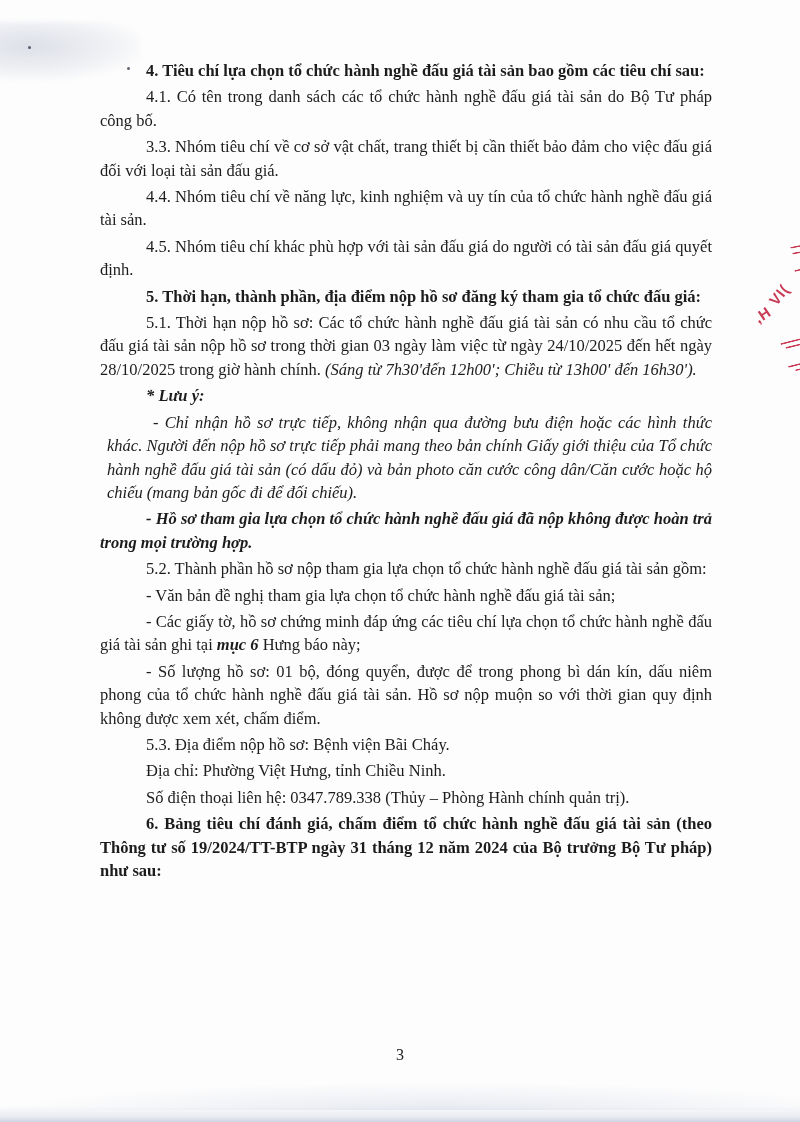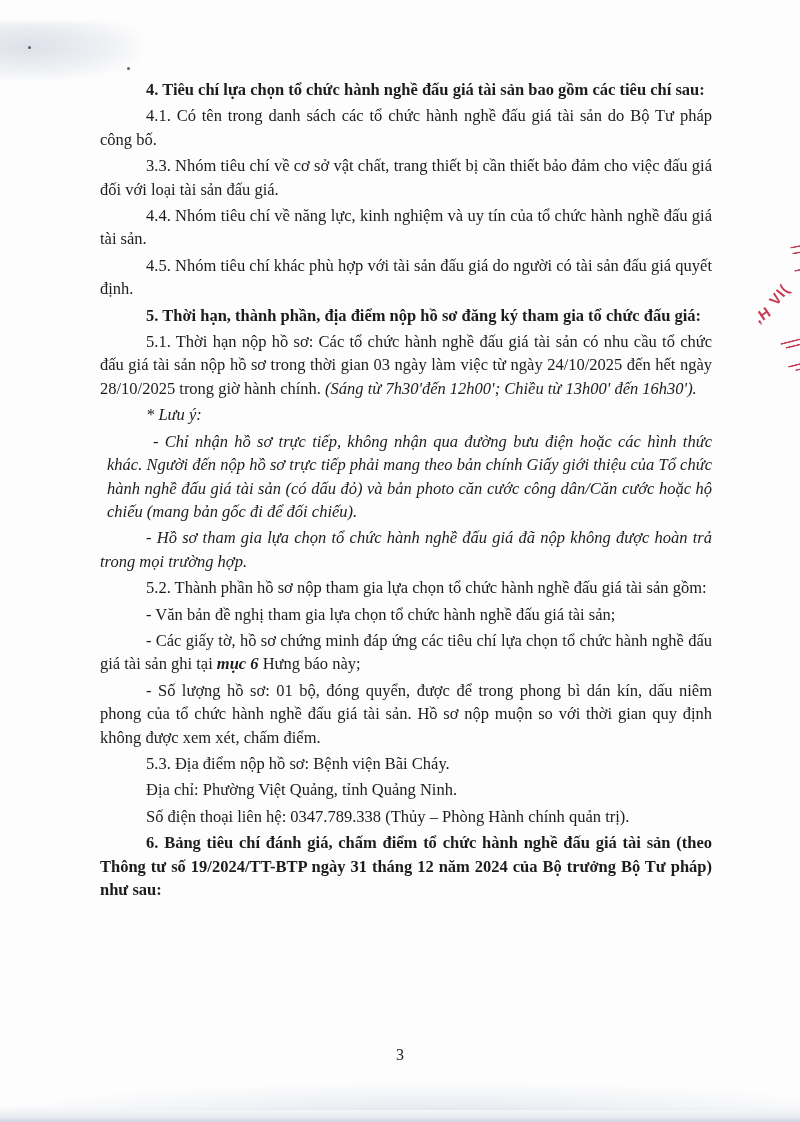--- a/index.html
+++ b/index.html
@@ -25,30 +25,30 @@
     filter:blur(2px);
     pointer-events:none;
   }
   .speck{position:absolute;width:3px;height:3px;border-radius:50%;background:rgba(45,45,65,0.75);}
   .speck.s1{top:46px;left:28px;}
   .speck.s2{top:67px;left:127px;}
 
   
   .doc-body{
     position:absolute;
-    top:75px;left:100px;
+    top:56px;left:100px;
     width:612px;
     font-size:16.5px;
     line-height:23.4px;
     text-align:justify;
   }
   .doc-body p{margin:0 0 3px 0;text-indent:46px;}
   .doc-body p.heading{font-weight:bold;margin-top:3px;}
   .doc-body p.italic{font-style:italic;margin-left:7px;}
-  .doc-body p.bold-italic{font-style:italic;font-weight:normal;}
+  .doc-body p.bold-italic{font-style:italic;font-weight:bold;}
   .doc-body span.b{font-weight:bold;font-style:italic;}
   .doc-body span.i{font-style:italic;}
 
   .page-number{
     position:absolute;
     top:1046px;left:0;width:800px;
     text-align:center;
     font-size:16px;
     color:#222;
   }
@@ -110,21 +110,21 @@
       <p class="heading"><span>5. Thời hạn, thành phần, địa điểm nộp hồ sơ đăng ký tham gia tổ chức đấu giá:</span></p>
       <p class="body"><span>5.1. Thời hạn nộp hồ sơ: Các tổ chức hành nghề đấu giá tài sản có nhu cầu tổ chức đấu giá tài sản nộp hồ sơ trong thời gian 03 ngày làm việc từ ngày 24/10/2025 đến hết ngày 28/10/2025 trong giờ hành chính. </span><span class="i">(Sáng từ 7h30'đến 12h00'; Chiều từ 13h00' đến 16h30').</span></p>
       <p class="bold-italic"><span>* Lưu ý:</span></p>
       <p class="italic"><span>- Chỉ nhận hồ sơ trực tiếp, không nhận qua đường bưu điện hoặc các hình thức khác. Người đến nộp hồ sơ trực tiếp phải mang theo bản chính Giấy giới thiệu của Tổ chức hành nghề đấu giá tài sản (có dấu đỏ) và bản photo căn cước công dân/Căn cước hoặc hộ chiếu (mang bản gốc đi để đối chiếu).</span></p>
       <p class="bold-italic"><span>- Hồ sơ tham gia lựa chọn tổ chức hành nghề đấu giá đã nộp không được hoàn trả trong mọi trường hợp.</span></p>
       <p class="body"><span>5.2. Thành phần hồ sơ nộp tham gia lựa chọn tổ chức hành nghề đấu giá tài sản gồm:</span></p>
       <p class="body"><span>- Văn bản đề nghị tham gia lựa chọn tổ chức hành nghề đấu giá tài sản;</span></p>
       <p class="body"><span>- Các giấy tờ, hồ sơ chứng minh đáp ứng các tiêu chí lựa chọn tổ chức hành nghề đấu giá tài sản ghi tại </span><span class="b">mục 6</span><span> Hưng báo này;</span></p>
       <p class="body"><span>- Số lượng hồ sơ: 01 bộ, đóng quyển, được để trong phong bì dán kín, dấu niêm phong của tổ chức hành nghề đấu giá tài sản. Hồ sơ nộp muộn so với thời gian quy định không được xem xét, chấm điểm.</span></p>
       <p class="body"><span>5.3. Địa điểm nộp hồ sơ: Bệnh viện Bãi Cháy.</span></p>
-      <p class="body"><span>Địa chỉ: Phường Việt Quảng, tỉnh Quảng Ninh.</span></p>
+      <p class="body"><span>Địa chỉ: Phường Việt Hưng, tỉnh Chiều Ninh.</span></p>
       <p class="body"><span>Số điện thoại liên hệ: 0347.789.338 (Thủy – Phòng Hành chính quản trị).</span></p>
       <p class="heading"><span>6. Bảng tiêu chí đánh giá, chấm điểm tổ chức hành nghề đấu giá tài sản (theo Thông tư số 19/2024/TT-BTP ngày 31 tháng 12 năm 2024 của Bộ trưởng Bộ Tư pháp) như sau:</span></p>
     </div>
 
   <div class="stamp-fragment">
     <div class="stamp-line sl1"></div>
     <div class="stamp-line sl2"></div>
     <div class="stamp-line sl3"></div>
     <div class="stamp-text st1">VI(</div>
     <div class="stamp-text st2">,H</div>

